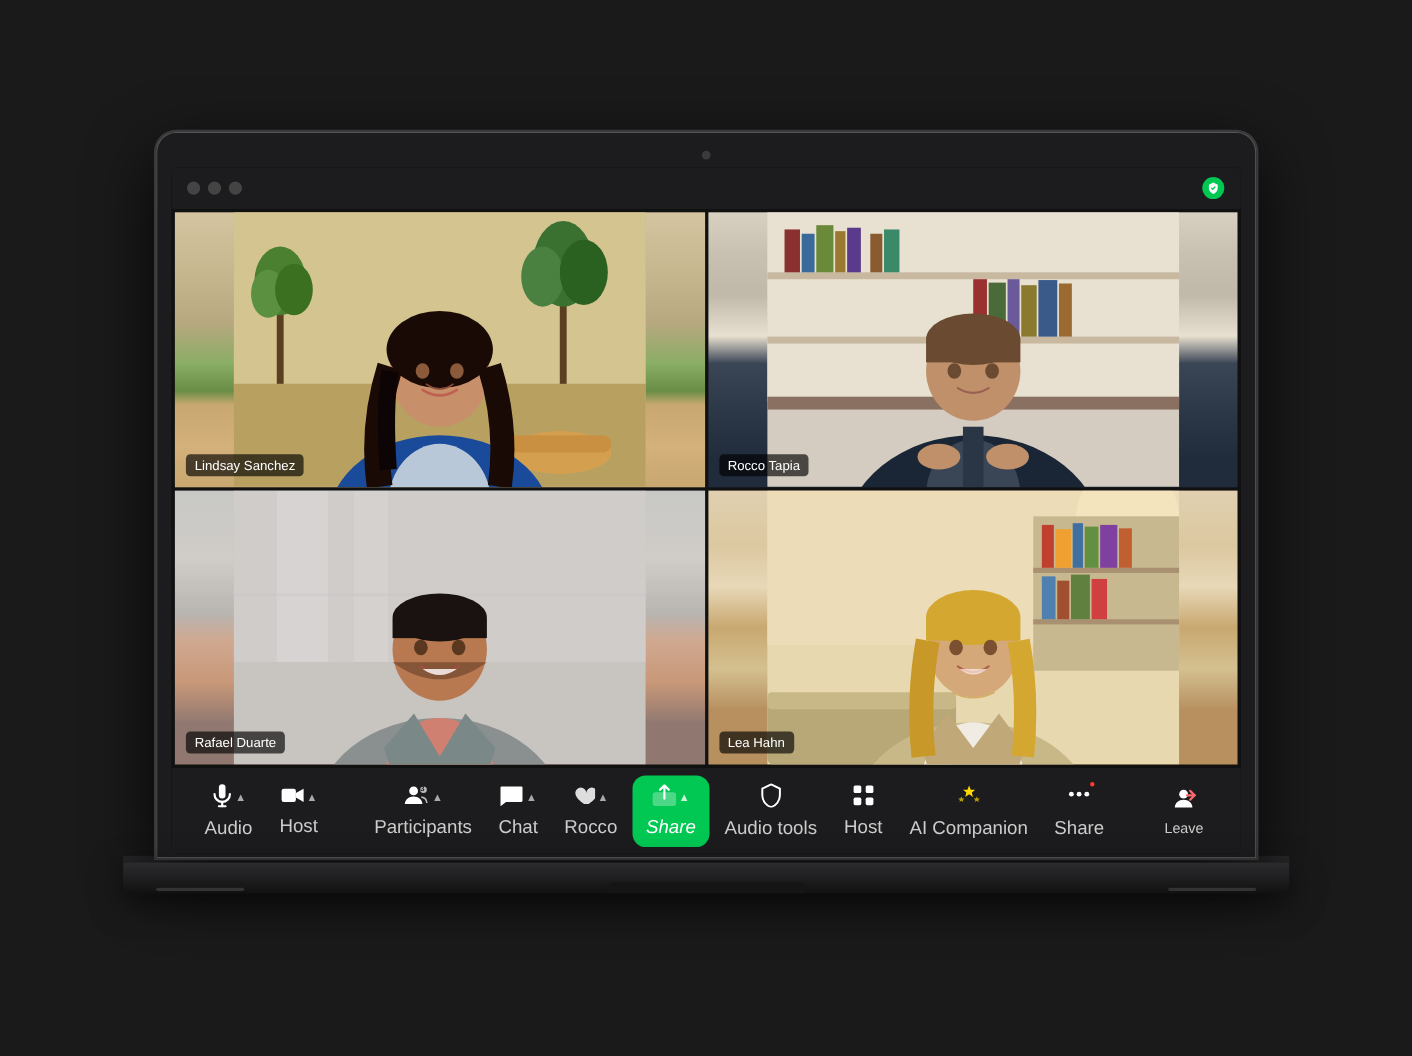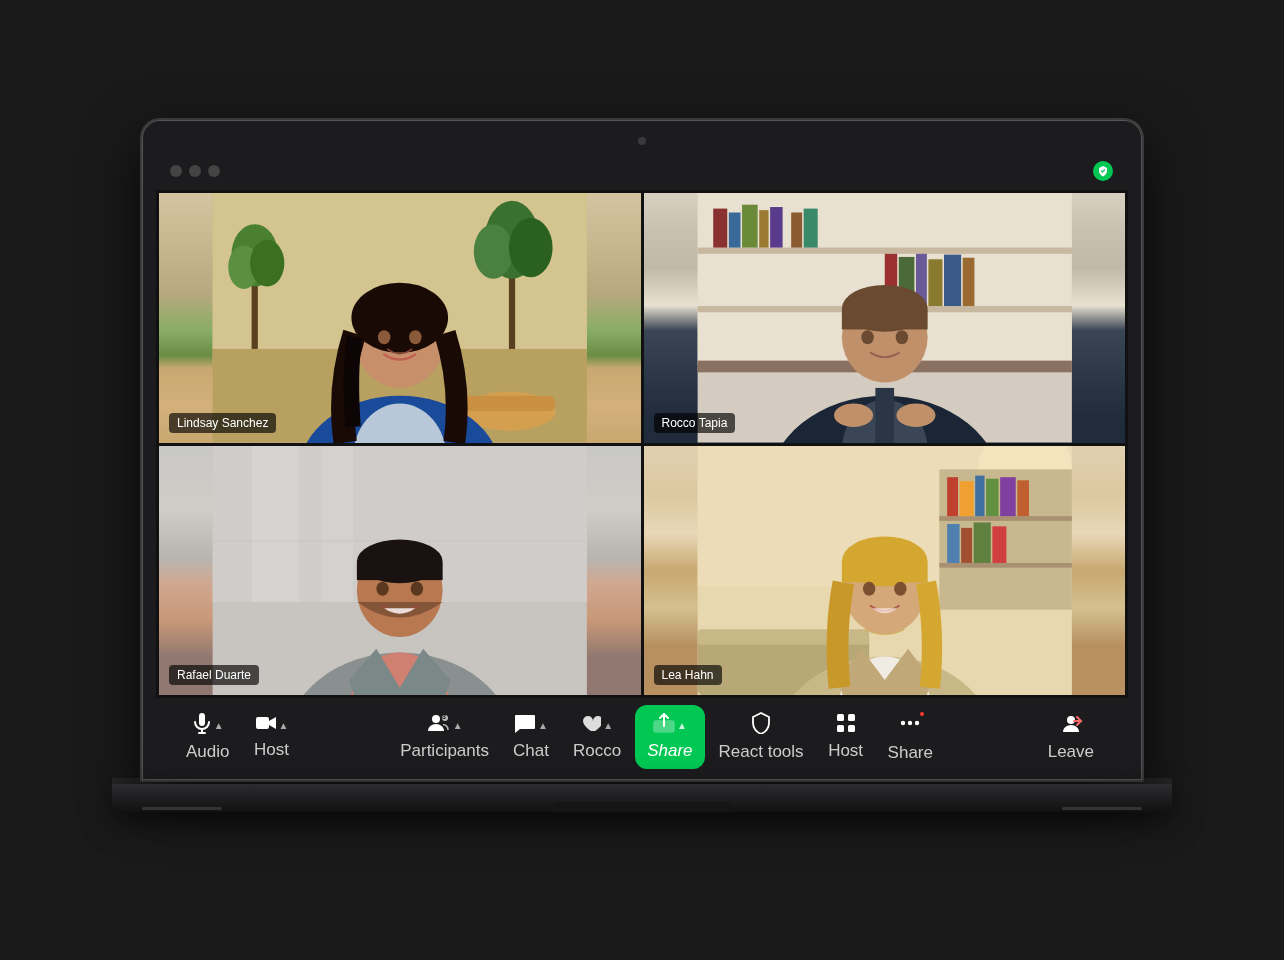--- a/index.html
+++ b/index.html
@@ -231,21 +231,21 @@
       flex-direction: column;
       align-items: center;
       gap: 5px;
       padding: 8px 14px;
       cursor: pointer;
       border-radius: 8px;
       min-width: 56px;
     }
 
     .leave-btn .btn-label {
-      font-size: 17px;
+      font-size: 13px;
       color: #ccc;
     }
 
     
     .laptop-base {
       width: 1060px;
       height: 28px;
       background: linear-gradient(180deg, #2c2c2e 0%, #1c1c1e 60%, #111 100%);
       border-radius: 0 0 8px 8px;
       position: relative;
@@ -640,37 +640,49 @@
           </div>
 
           <div class="toolbar-btn">
             <div class="icon-row">
               <span class="toolbar-icon">
                 <svg width="20" height="22" viewBox="0 0 20 22" fill="white">
                   <path d="M10 1L2 5v6c0 5 3.4 9.4 8 10.8C14.6 20.4 18 16 18 11V5L10 1z" fill="none" stroke="white" stroke-width="1.8"></path>
                 </svg>
               </span>
             </div>
-            <span class="btn-label">React tools</span>
+            <span class="btn-label">Audio tools</span>
           </div>
 
           <div class="toolbar-btn">
             <div class="icon-row">
               <span class="toolbar-icon">
                 <svg width="20" height="20" viewBox="0 0 20 20" fill="white">
                   <rect x="1" y="1" width="7" height="7" rx="1.5" fill="white"></rect>
                   <rect x="12" y="1" width="7" height="7" rx="1.5" fill="white"></rect>
                   <rect x="1" y="12" width="7" height="7" rx="1.5" fill="white"></rect>
                   <rect x="12" y="12" width="7" height="7" rx="1.5" fill="white"></rect>
                 </svg>
               </span>
             </div>
             <span class="btn-label">Host</span>
           </div>
 
+          <div class="toolbar-btn">
+            <div class="icon-row">
+              <span class="toolbar-icon" style="color:#ffd700">
+                <svg width="22" height="22" viewBox="0 0 22 22" fill="#ffd700">
+                  <path d="M11 2l1.5 4h4l-3 2.5 1 4-3.5-2.5-3.5 2.5 1-4-3-2.5h4z"></path>
+                  <path d="M4 12l.8 2h2l-1.5 1.2.5 2-1.8-1.2-1.8 1.2.5-2L1 14h2z" opacity="0.7"></path>
+                  <path d="M18 12l.8 2h2l-1.5 1.2.5 2-1.8-1.2-1.8 1.2.5-2-1.5-1.2h2z" opacity="0.7"></path>
+                </svg>
+              </span>
+            </div>
+            <span class="btn-label">AI Companion</span>
+          </div>
 
           <div class="toolbar-btn">
             <div class="icon-row">
               <div class="badge">
                 <span class="toolbar-icon">
                   <svg width="24" height="22" viewBox="0 0 24 22" fill="white">
                     <circle cx="5" cy="11" r="2.2" fill="white"></circle>
                     <circle cx="12" cy="11" r="2.2" fill="white"></circle>
                     <circle cx="19" cy="11" r="2.2" fill="white"></circle>
                   </svg>

